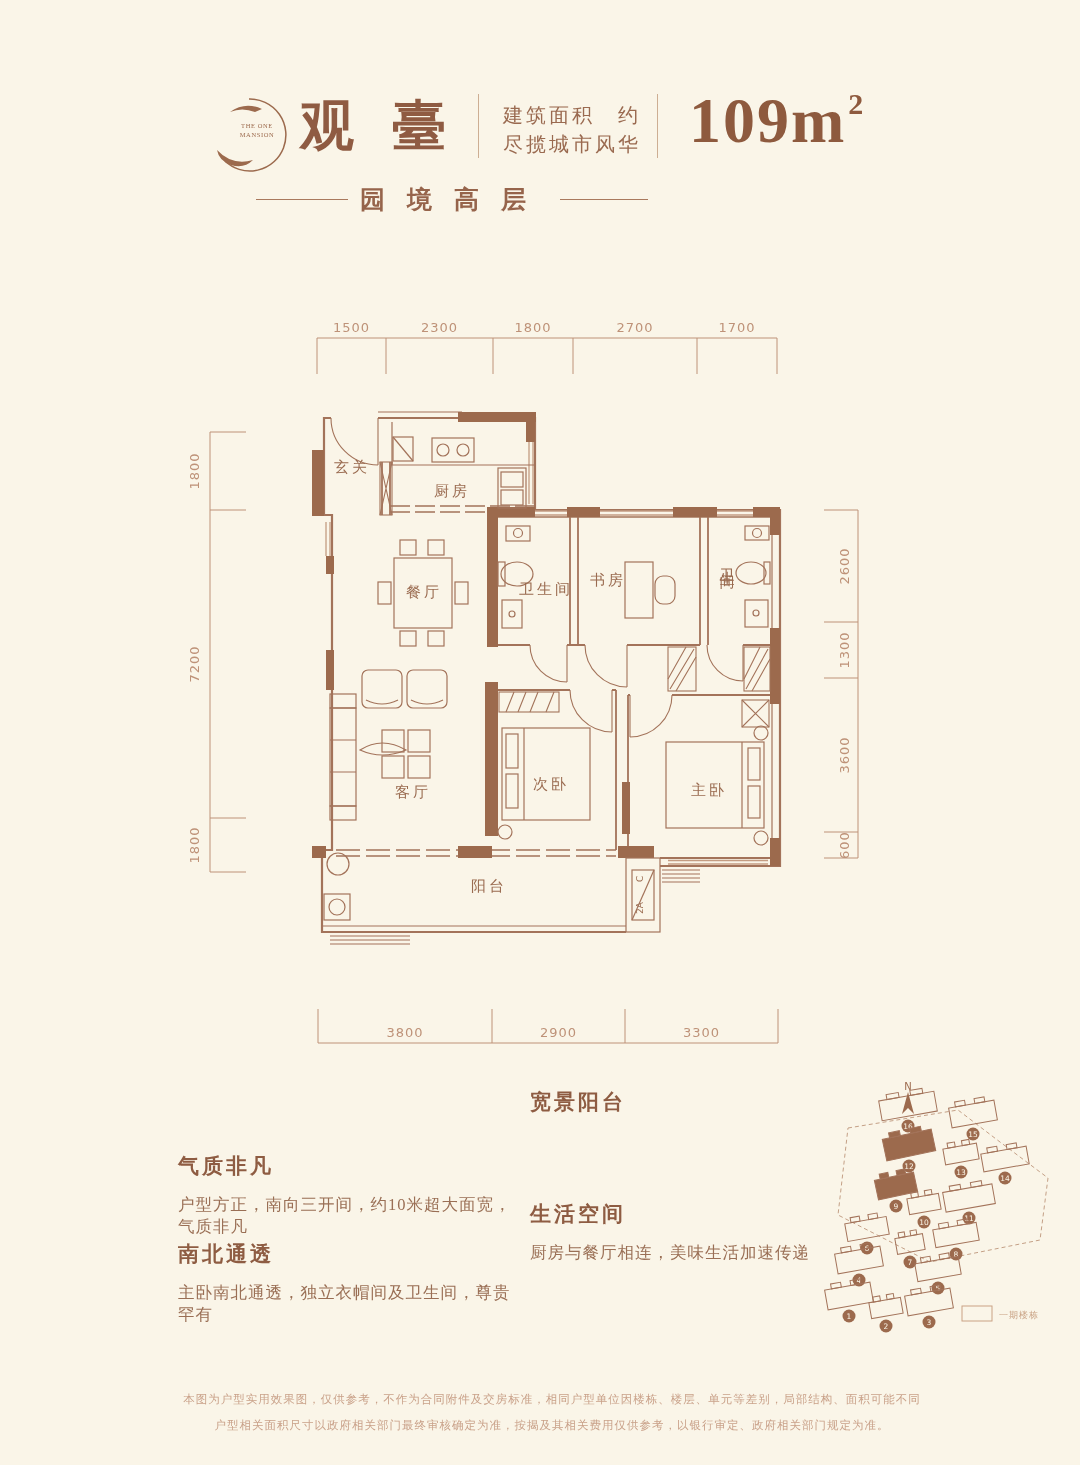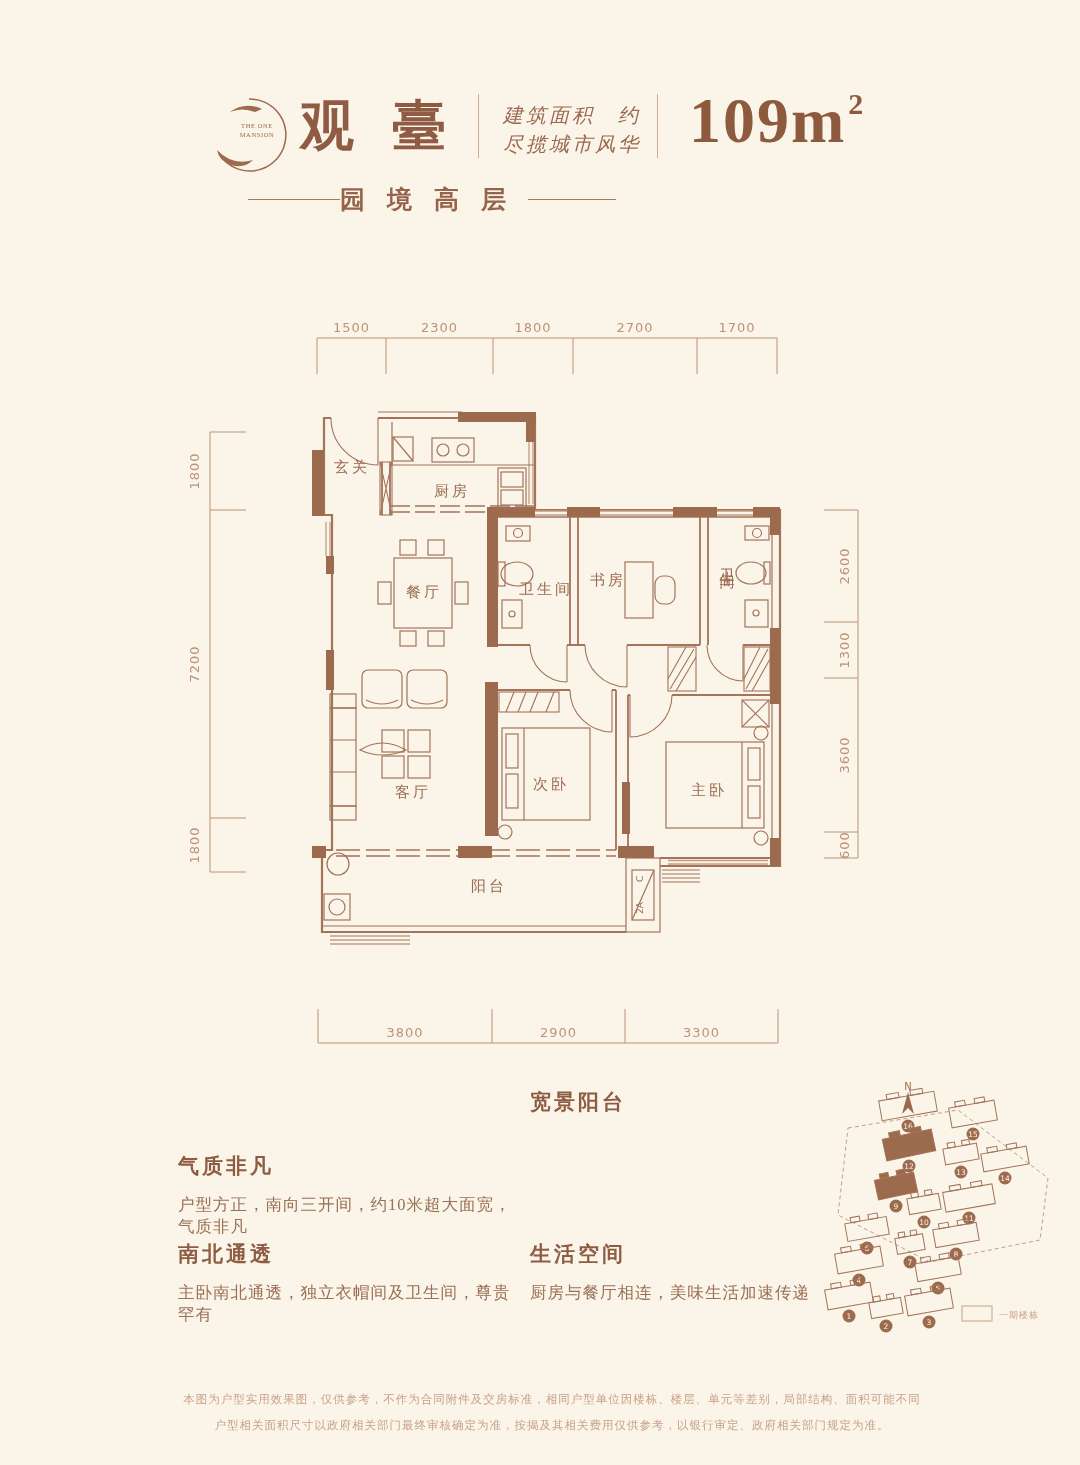--- a/index.html
+++ b/index.html
@@ -12,40 +12,40 @@
   
   .logo { position:absolute; left:204px; top:90px; width:90px; height:90px; }
   .title {
     position:absolute; left:300px; top:90px; height:60px;
     font-size:54px; font-weight:600; letter-spacing:38px; white-space:nowrap;
     color:#8F5B42;
   }
   .vdiv { position:absolute; width:1px; height:64px; top:94px; background:#CDAE93; }
   .vdiv1 { left:478px; } .vdiv2 { left:657px; }
   .spec { position:absolute; left:503px; top:101px; color:#9A6A50;
-          font-size:20px; letter-spacing:3px; line-height:29px; white-space:nowrap;font-style:italic; }
+          font-size:20px; letter-spacing:3px; line-height:29px; white-space:nowrap; }
   .area { position:absolute; left:689px; top:84px; color:#8E5A3E;
           font-size:64px; font-weight:600; letter-spacing:2px; white-space:nowrap; }
   .area sup { font-size:30px; vertical-align:28px; margin-left:2px; }
-  .subtitle-row { position:absolute; left:248px; top:183px; width:366px;
-          display:flex; align-items:center; gap:0; }
+  .subtitle-row { position:absolute; left:256px; top:183px; width:366px;
+          display:flex; align-items:center; gap:12px; }
   .subtitle-row .hline { height:1px; background:#A9795D; flex:0 0 auto; }
   .hl-l { width:92px; } .hl-r { width:88px; }
   .subtitle { font-size:25px; color:#96644B; letter-spacing:22px; white-space:nowrap; font-weight:600;}
   
   .planbox { position:absolute; left:185px; top:315px; width:700px; height:748px; }
   .dimtxt { font-family:"DejaVu Sans", sans-serif; font-size:13px; fill:#BE9278; letter-spacing:1px; }
   .room { font-size:15px; fill:#9A6B50; letter-spacing:3px; font-family:"Liberation Serif", serif; }
   .acsmall { font-family:"DejaVu Sans", sans-serif; font-size:9px; fill:#9A6B50; }
   
   .feature { position:absolute; width:345px; }
   .feature h3 { font-size:21px; color:#8E5C42; letter-spacing:3px; font-weight:700; }
   .feature p  { margin-top:14px; font-size:16.5px; color:#9A6F55; letter-spacing:1px; }
   .f1 { left:178px; top:1152px; } .f2 { left:178px; top:1240px; }
-  .f3 { left:530px; top:1088px; } .f4 { left:530px; top:1240px; }
+  .f3 { left:530px; top:1088px; } .f4 { left:530px; top:1200px; }
   
   .sitebox { position:absolute; left:818px; top:1080px; width:252px; height:260px; }
   .sitetxt { font-family:"DejaVu Sans", sans-serif; font-size:7.5px; fill:#FBF6E8; }
   .legendtxt { font-size:9px; fill:#C9A284; letter-spacing:1px; font-family:"Liberation Serif", serif; }
   .northtxt { font-family:"DejaVu Sans", sans-serif; font-size:10px; fill:#9C6A4D; }
   
   .disclaimer { position:absolute; top:1386px; left:0; width:1104px; text-align:center;
     font-size:11.5px; color:#C9A189; letter-spacing:1px; line-height:26px; }
 </style>
 </head>

